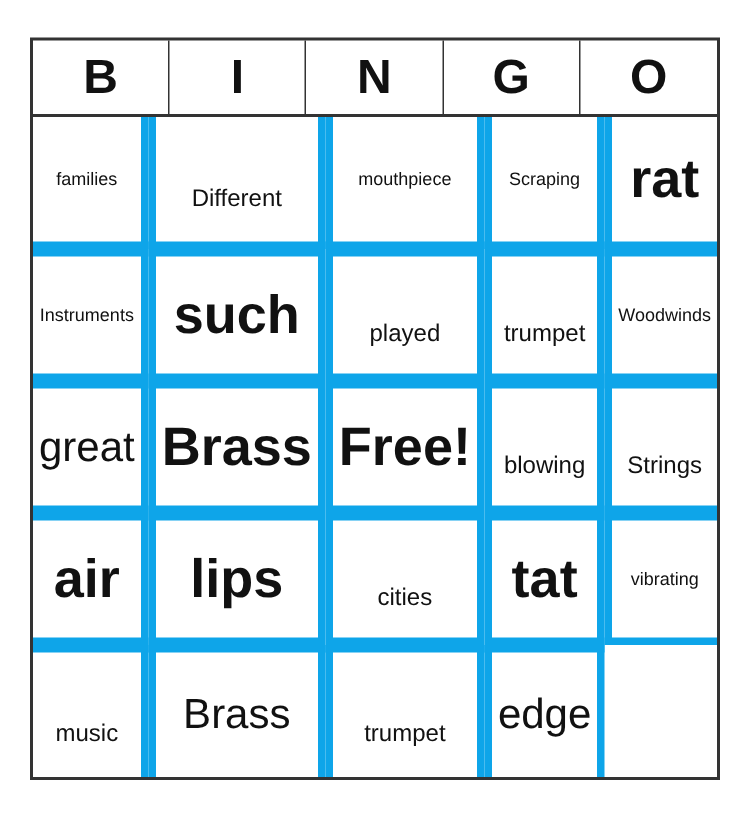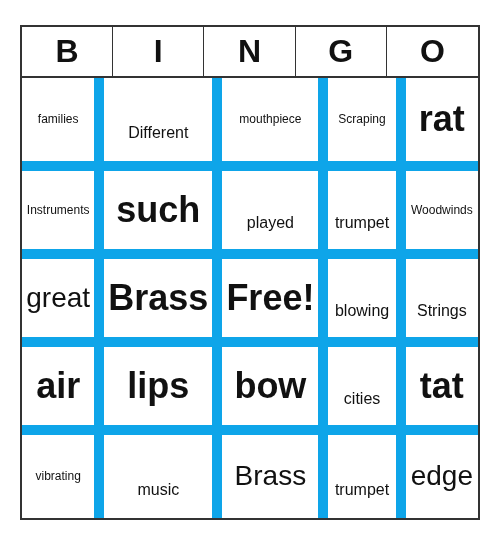--- a/index.html
+++ b/index.html
@@ -154,23 +154,20 @@
       <div class="bingo-cell">
         <span class="cell-text-medium">Strings</span>
       </div>
       <div class="bingo-cell">
         <span class="cell-text-xlarge">air</span>
       </div>
       <div class="bingo-cell">
         <span class="cell-text-xlarge">lips</span>
       </div>
       <div class="bingo-cell">
-        <span class="cell-text-xlarge">bow</span>
-      </div>
-      <div class="bingo-cell">
         <span class="cell-text-medium">cities</span>
       </div>
       <div class="bingo-cell">
         <span class="cell-text-xlarge">tat</span>
       </div>
       <div class="bingo-cell">
         <span class="cell-text-small">vibrating</span>
       </div>
       <div class="bingo-cell">
         <span class="cell-text-medium">music</span>

